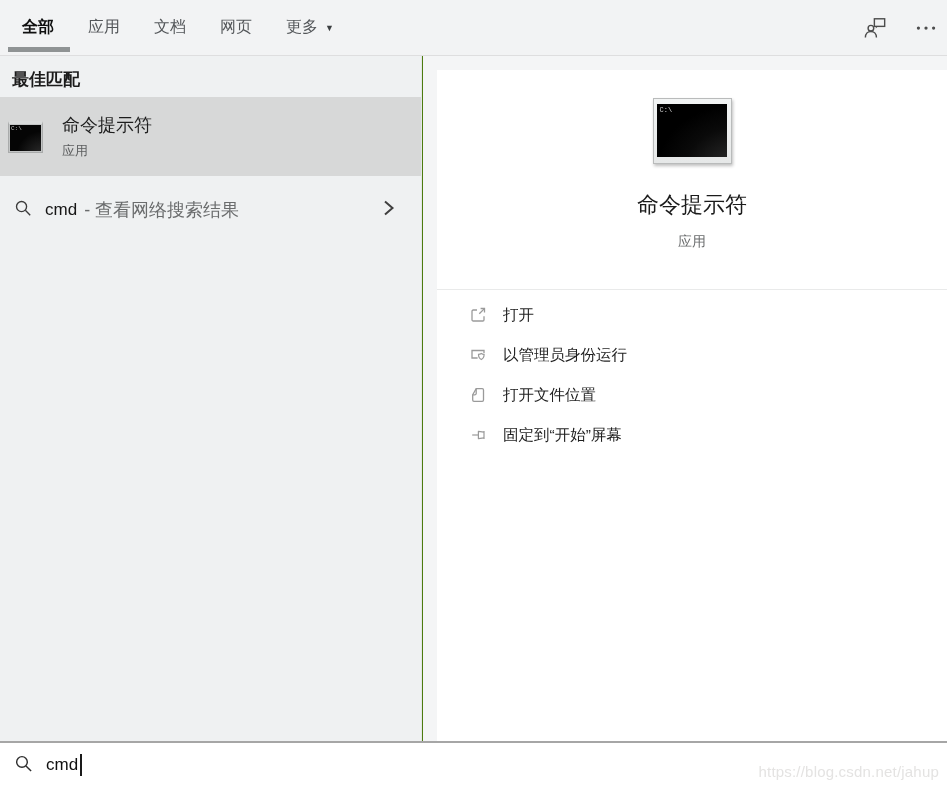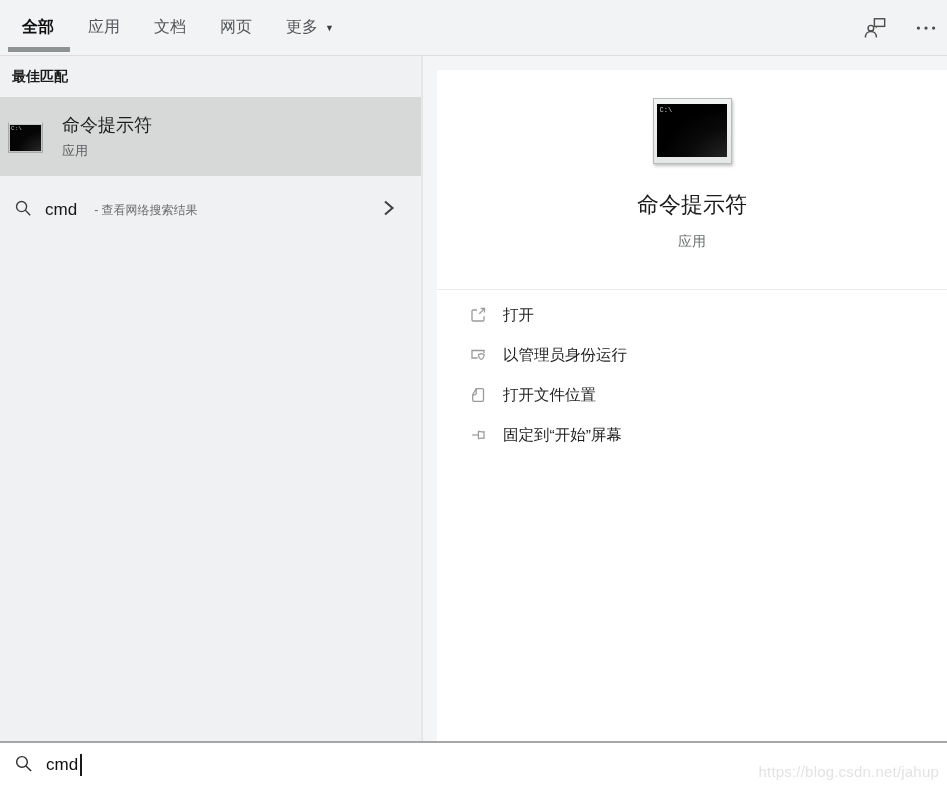--- a/index.html
+++ b/index.html
@@ -1,19 +1,19 @@
 <!DOCTYPE html>
 <html><head>
 <meta charset="utf-8">
 <style>
   * { margin:0; padding:0; box-sizing:border-box; }
   html,body { background:#ffffff; }
   .screen {
     position:relative; width:947px; height:787px; overflow:hidden;
-    background:#e5e5e5;
+    background:#4d7c0f;
     font-family:"Liberation Sans","DejaVu Sans",sans-serif;
     color:#1b1b1b;
     -webkit-font-smoothing:antialiased;
   }
 
   
   .topbar {
     position:absolute; top:0; left:0; right:0; height:56px;
     background:#f2f3f4; border-bottom:1px solid #dededf;
   }
@@ -24,42 +24,42 @@
   .tab-underline { position:absolute; left:8px; top:47px; width:62px; height:5px; background:#8f9394; }
   .topbar-icons { position:absolute; right:8px; top:0; height:55px; display:flex; align-items:center; gap:24px; }
   .topbar-icons svg { display:block; }
 
   
   .left-panel {
     position:absolute; top:56px; left:0; width:422px; bottom:46px;
     background:#eff1f2; border-right:1px solid #e4e6e7;
   }
   .section-header {
-    margin:12px 0 0 12px; font-size:14px; font-weight:bold; color:#1b1b1b; height:17px;
+    margin:12px 0 0 12px; font-size:17px; font-weight:bold; color:#1b1b1b; height:17px;
   }
   .best-match-row {
     margin-top:12px; height:79px; background:#d7d8d8;
     display:flex; align-items:center; padding-left:8px; cursor:default;
   }
   .cmd-icon-sm {
     position:relative; width:35px; height:32px; flex:0 0 auto;
     background:radial-gradient(ellipse at 100% 115%, #2e2e2e 0%, #050505 55%);
     border:1px solid #a9abab; border-top:3px solid #d9dbdb;
     box-shadow:0 0 0 1px #c3c5c5 inset;
   }
   .cmd-icon-sm span { position:absolute; top:1px; left:2px; font-size:6px; color:#c9c9c9; letter-spacing:0; font-family:"Liberation Mono","DejaVu Sans Mono",monospace; }
   .bm-texts { margin-left:19px; }
   .bm-title { font-size:18px; color:#1d1d1d; }
   .bm-sub { font-size:13px; color:#5c5e5f; margin-top:5px; }
 
   .web-row {
     margin-top:10px; height:48px; display:flex; align-items:center; padding:0 26px 0 14px; cursor:default;
   }
   .web-row .query { margin-left:13px; font-size:17px; color:#161616; }
-  .web-row .suffix { margin-left:17px; font-size:12px; color:#6a6c6d; }
+  .web-row .suffix { margin-left:7px; font-size:18px; color:#6a6c6d; }
   .web-row .chev { margin-left:auto; }
 
   .right-panel {
     position:absolute; top:56px; left:423px; right:0; bottom:46px;
     background:#f4f5f6;
   }
   .preview-card {
     position:absolute; left:14px; top:14px; right:0; bottom:0; background:#ffffff;
   }
   .cmd-icon-lg {

